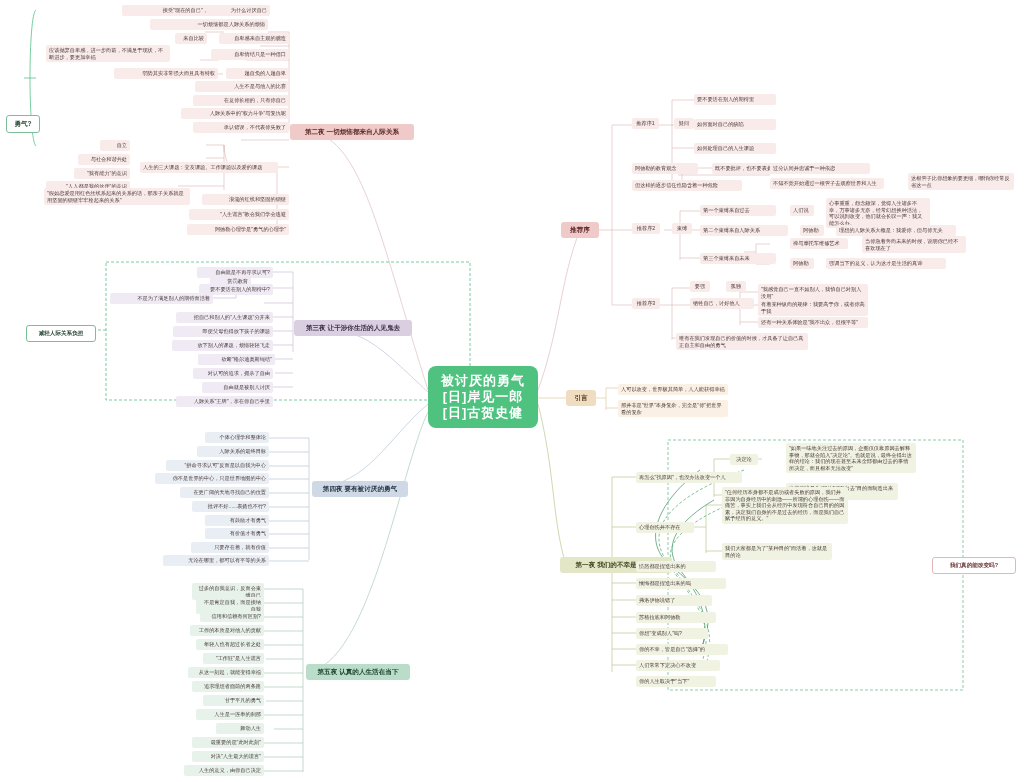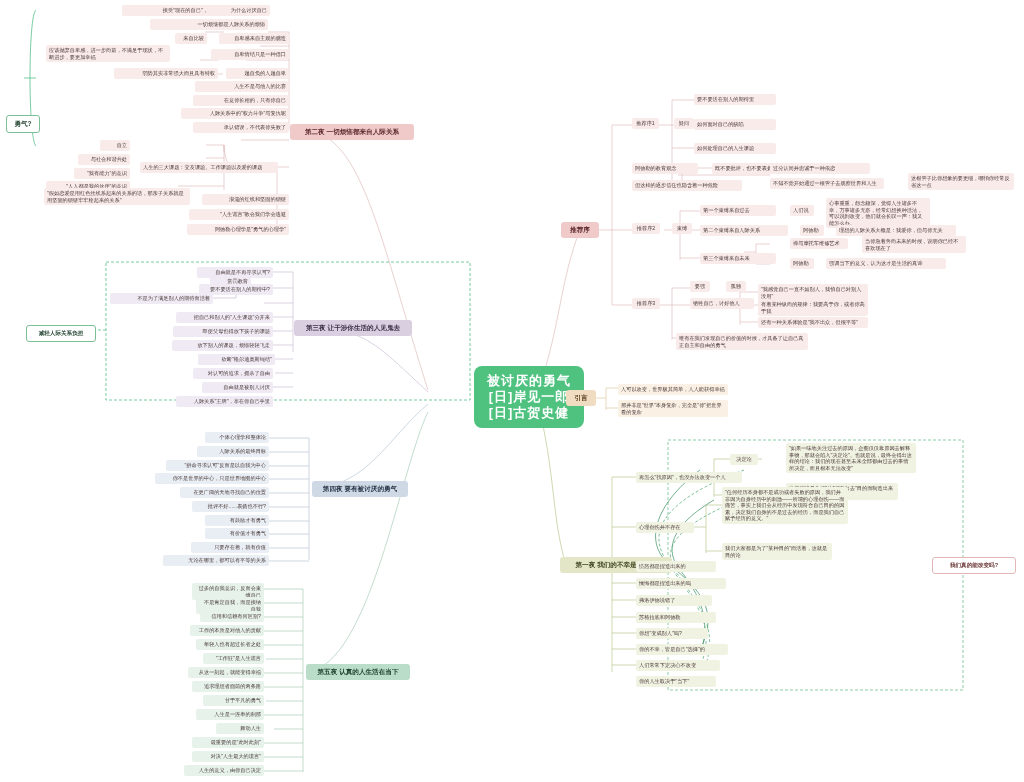--- a/index.html
+++ b/index.html
@@ -4,21 +4,21 @@
 <style>
   html,body{margin:0;padding:0;background:#ffffff;}
   body{width:1024px;height:782px;position:relative;overflow:hidden;
        font-family:"Liberation Sans","DejaVu Sans",sans-serif;}
   #canvas{position:absolute;inset:0;}
   svg#wires{position:absolute;left:0;top:0;width:1024px;height:782px;pointer-events:none;}
   .node{position:absolute;box-sizing:border-box;line-height:1.25;}
   .leaf{font-size:5.2px;color:#4a3a3a;padding:2px 3px;border-radius:2px;white-space:pre-line;}
   .root{width:110px;height:62px;left:428px;top:366px;background:#4fc27f;border-radius:8px;
         color:#ffffff;font-size:13px;font-weight:bold;display:flex;align-items:center;
-        justify-content:center;text-align:center;white-space:pre-line;letter-spacing:1px;margin-left:46px;}
+        justify-content:center;text-align:center;white-space:pre-line;letter-spacing:1px;}
   .topic{font-size:6.6px;font-weight:bold;padding:4px 6px;border-radius:3px;text-align:center;}
   .t-red{background:#f0c9c9;color:#5e2b2b;}
   .t-purple{background:#d9cfe0;color:#3c2f46;}
   .t-blue{background:#cfd9e6;color:#263445;}
   .t-green{background:#b9ddc9;color:#1d4230;}
   .t-olive{background:#e3e6c7;color:#3f431f;}
   .t-tan{background:#f0dcc0;color:#5a3f20;}
   .t-greenlabel{background:#ffffff;color:#2b4a38;border:1px solid #7bbf97;}
   .t-pinkbox{background:#ffffff;color:#6b3434;border:1px solid #e3b7b7;}
   .l-pink{background:#f8ebe9;}

